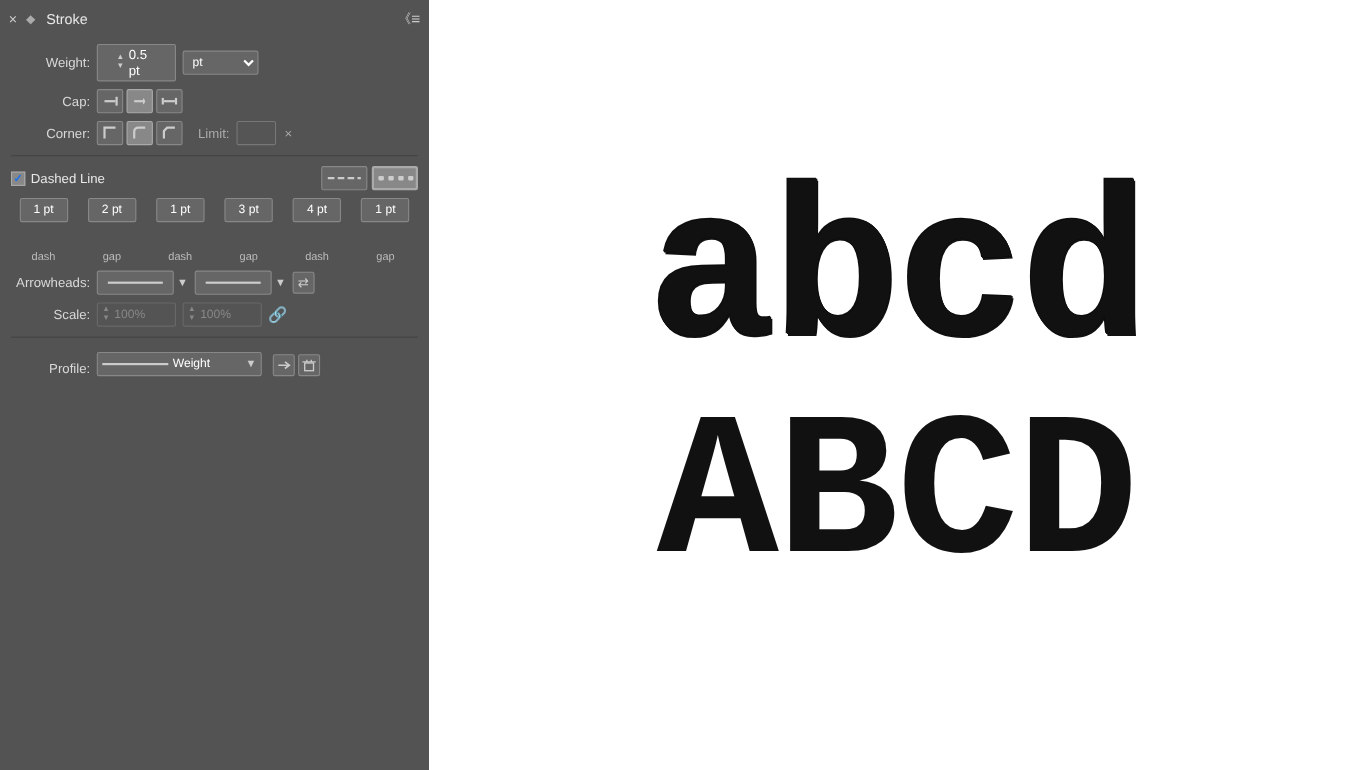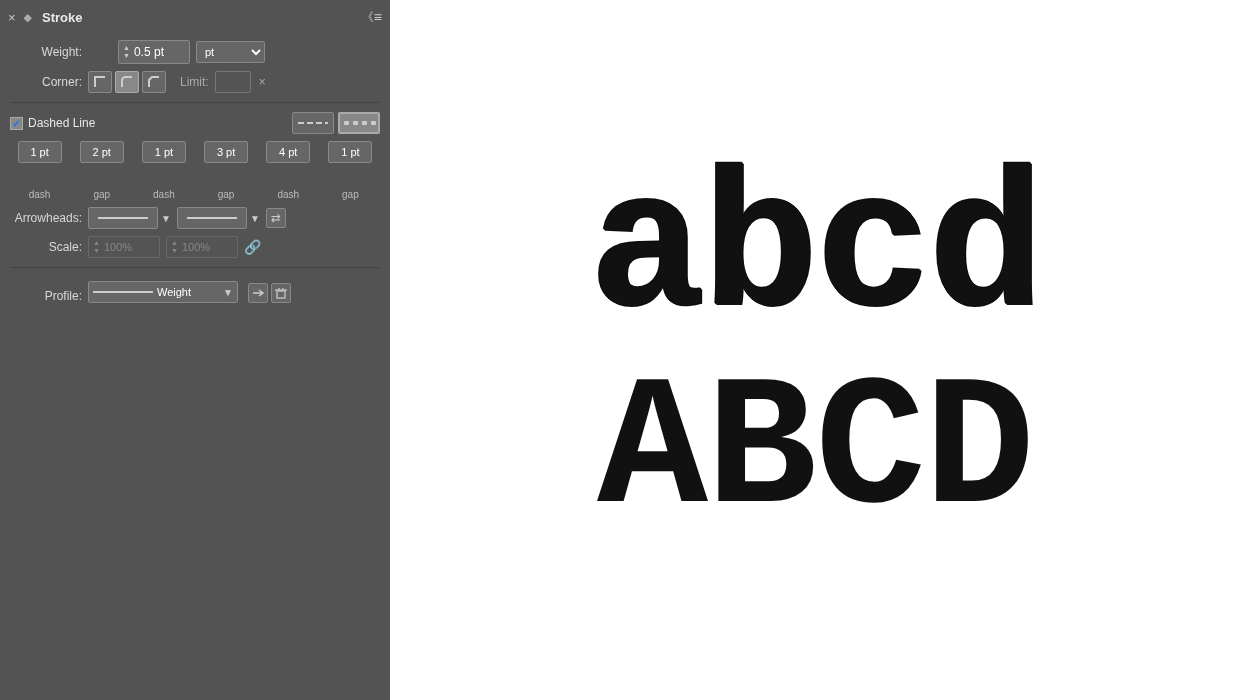--- a/index.html
+++ b/index.html
@@ -43,21 +43,21 @@
       cursor: pointer;
       line-height: 1;
     }
     .collapse-arrows {
       font-size: 12px;
       color: #ccc;
       margin-left: auto;
     }
     .panel-title {
       font-size: 13px;
-      font-weight: bold;
+      font-weight: normal;
       color: #e8e8e8;
       margin-left: 4px;
     }
     .panel-menu-icon {
       font-size: 14px;
       color: #ccc;
       cursor: pointer;
     }
 
     .panel-body {
@@ -80,24 +80,23 @@
       text-align: right;
     }
 
     
     .weight-input-wrap {
       display: flex;
       align-items: center;
       background: #666;
       border: 1px solid #888;
       border-radius: 2px;
-      height: 24px;
-      padding: 0 4px;
+      height: 34px;
+      padding: 0 17px;
       width: 72px;
-      margin-left: 30px;
     }
     .spinner-arrows {
       display: flex;
       flex-direction: column;
       margin-right: 4px;
     }
     .spinner-arrows span {
       font-size: 7px;
       color: #ccc;
       line-height: 1.1;
@@ -469,20 +468,47 @@
         <span class="weight-value">0.5 pt</span>
       </div>
       <select class="weight-dropdown">
         <option>pt</option>
         <option>px</option>
         <option>in</option>
         <option>mm</option>
       </select>
     </div>
 
+    <div class="row">
+      <span class="row-label">Cap:</span>
+      <div class="icon-btn-group">
+
+        <div class="icon-btn">
+          <svg class="cap-svg" viewBox="0 0 16 16" fill="none">
+            <rect x="3" y="7" width="10" height="2" fill="#ccc"></rect>
+            <rect x="13" y="4" width="2" height="8" fill="#ccc"></rect>
+          </svg>
+        </div>
+
+        <div class="icon-btn active">
+          <svg class="cap-svg" viewBox="0 0 16 16" fill="none">
+            <rect x="3" y="7" width="8" height="2" fill="#ccc"></rect>
+            <path d="M11 5 Q15 8 11 11 Z" fill="#ccc"></path>
+          </svg>
+        </div>
+
+        <div class="icon-btn">
+          <svg class="cap-svg" viewBox="0 0 16 16" fill="none">
+            <rect x="3" y="7" width="10" height="2" fill="#ccc"></rect>
+            <rect x="13" y="5" width="2" height="6" fill="#ccc"></rect>
+            <rect x="1" y="5" width="2" height="6" fill="#ccc"></rect>
+          </svg>
+        </div>
+      </div>
+    </div>
 
     <div class="row">
       <span class="row-label">Corner:</span>
       <div class="icon-btn-group">
         <div class="icon-btn">
           <svg class="corner-svg" viewBox="0 0 16 16" fill="none">
             <polyline points="3,13 3,3 13,3" stroke="#ccc" stroke-width="2" fill="none"></polyline>
           </svg>
         </div>
         <div class="icon-btn active">

